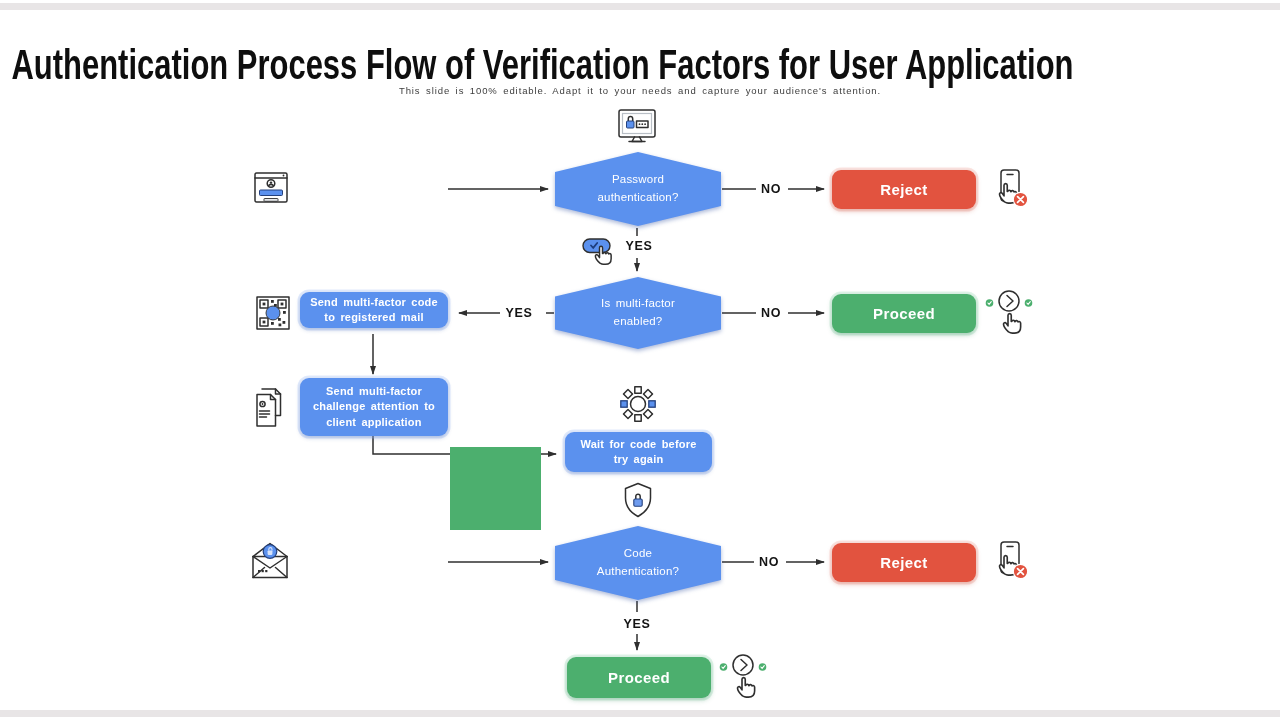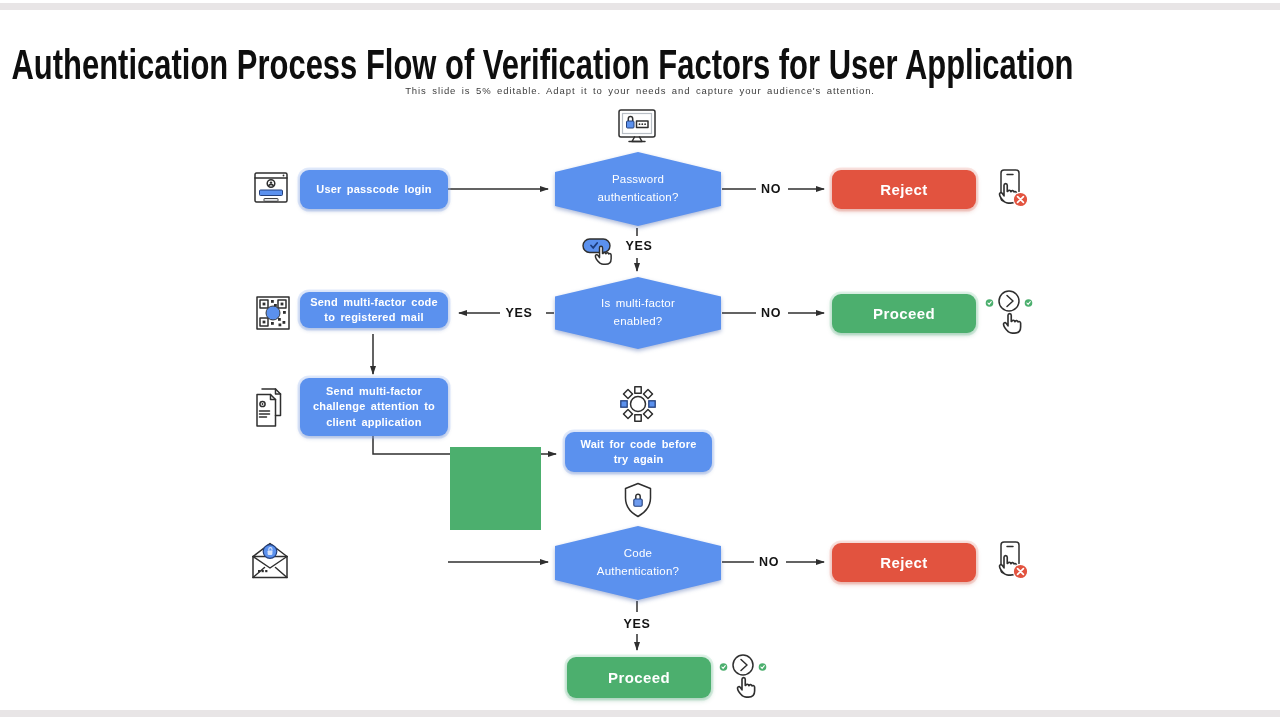--- a/index.html
+++ b/index.html
@@ -38,21 +38,21 @@
 </svg>
 
 <div class="canvas">
 
   <div class="strip top"></div>
   <div class="strip bottom"></div>
 
   <div class="title-row">
     <h1 class="title">Authentication Process Flow of Verification Factors for User Application</h1>
   </div>
-  <div class="subtitle">This slide is 5% editable. Adapt it to your needs and capture  your audience's attention.</div>
+  <div class="subtitle">This slide is 100% editable. Adapt it to your needs and capture  your audience's attention.</div>
 
   <svg class="connectors">
     <defs>
       <marker id="ah" markerWidth="10" markerHeight="8" refX="8" refY="3" orient="auto" markerUnits="userSpaceOnUse">
         <path d="M0 0 L9 3 L0 6 Z" style="fill:var(--line,#2f2f2f);stroke:none"></path>
       </marker>
     </defs>
     <path d="M448 189 H548" marker-end="url(#ah)"></path>
     <path d="M722 189 H756"></path>
     <path d="M788 189 H824" marker-end="url(#ah)"></path>
@@ -77,23 +77,20 @@
       <line class="ln" x1="5" y1="10" x2="37" y2="10"></line>
       <circle cx="33.5" cy="7.5" r=".9" fill="#2f2f2f"></circle>
       <circle class="ln" cx="21" cy="15.5" r="3.8" fill="#fff" stroke-width="1.3"></circle>
       <circle cx="21" cy="14.6" r="1.2" fill="#2f2f2f"></circle>
       <path class="ln" d="M18.8 17.4 a3.2 3.2 0 0 1 4.4 0" stroke-width="1.1"></path>
       <rect x="9.5" y="22" width="23" height="5.5" rx="1" style="fill:var(--blue,#5b91ee)" stroke="#24407c" stroke-width="1"></rect>
       <rect x="14" y="30.5" width="14" height="2.8" rx=".6" fill="#e7e9ec" stroke="#2f2f2f" stroke-width=".9"></rect>
     </svg>
   </div>
 
-  <div class="node proc" style="left:300px;top:170px;width:148px;height:39px">
-    <span>User passcode login</span>
-  </div>
 
   <div class="icon" style="left:614px;top:106px;width:46px;height:46px">
     <svg viewBox="0 0 46 46">
       <rect class="ln" x="5" y="4" width="36" height="27" rx="2" fill="#fff" stroke-width="1.8"></rect>
       <rect x="8.5" y="7.5" width="29" height="20" fill="#fff" stroke="#b9bfc6" stroke-width="1.2"></rect>
       <path class="ln" d="M14.3 15 v-2.2 a2.2 2.2 0 0 1 4.4 0 V15" stroke-width="1.3"></path>
       <rect x="12.5" y="15" width="7.5" height="7" rx="1" style="fill:var(--blue,#5b91ee)" stroke="#24407c" stroke-width="1"></rect>
       <rect class="ln" x="22.5" y="15" width="11.5" height="6.5" fill="#fff" stroke-width="1.1"></rect>
       <circle cx="25.5" cy="18.2" r=".9" fill="#2f2f2f"></circle>
       <circle cx="28.3" cy="18.2" r=".9" fill="#2f2f2f"></circle>

